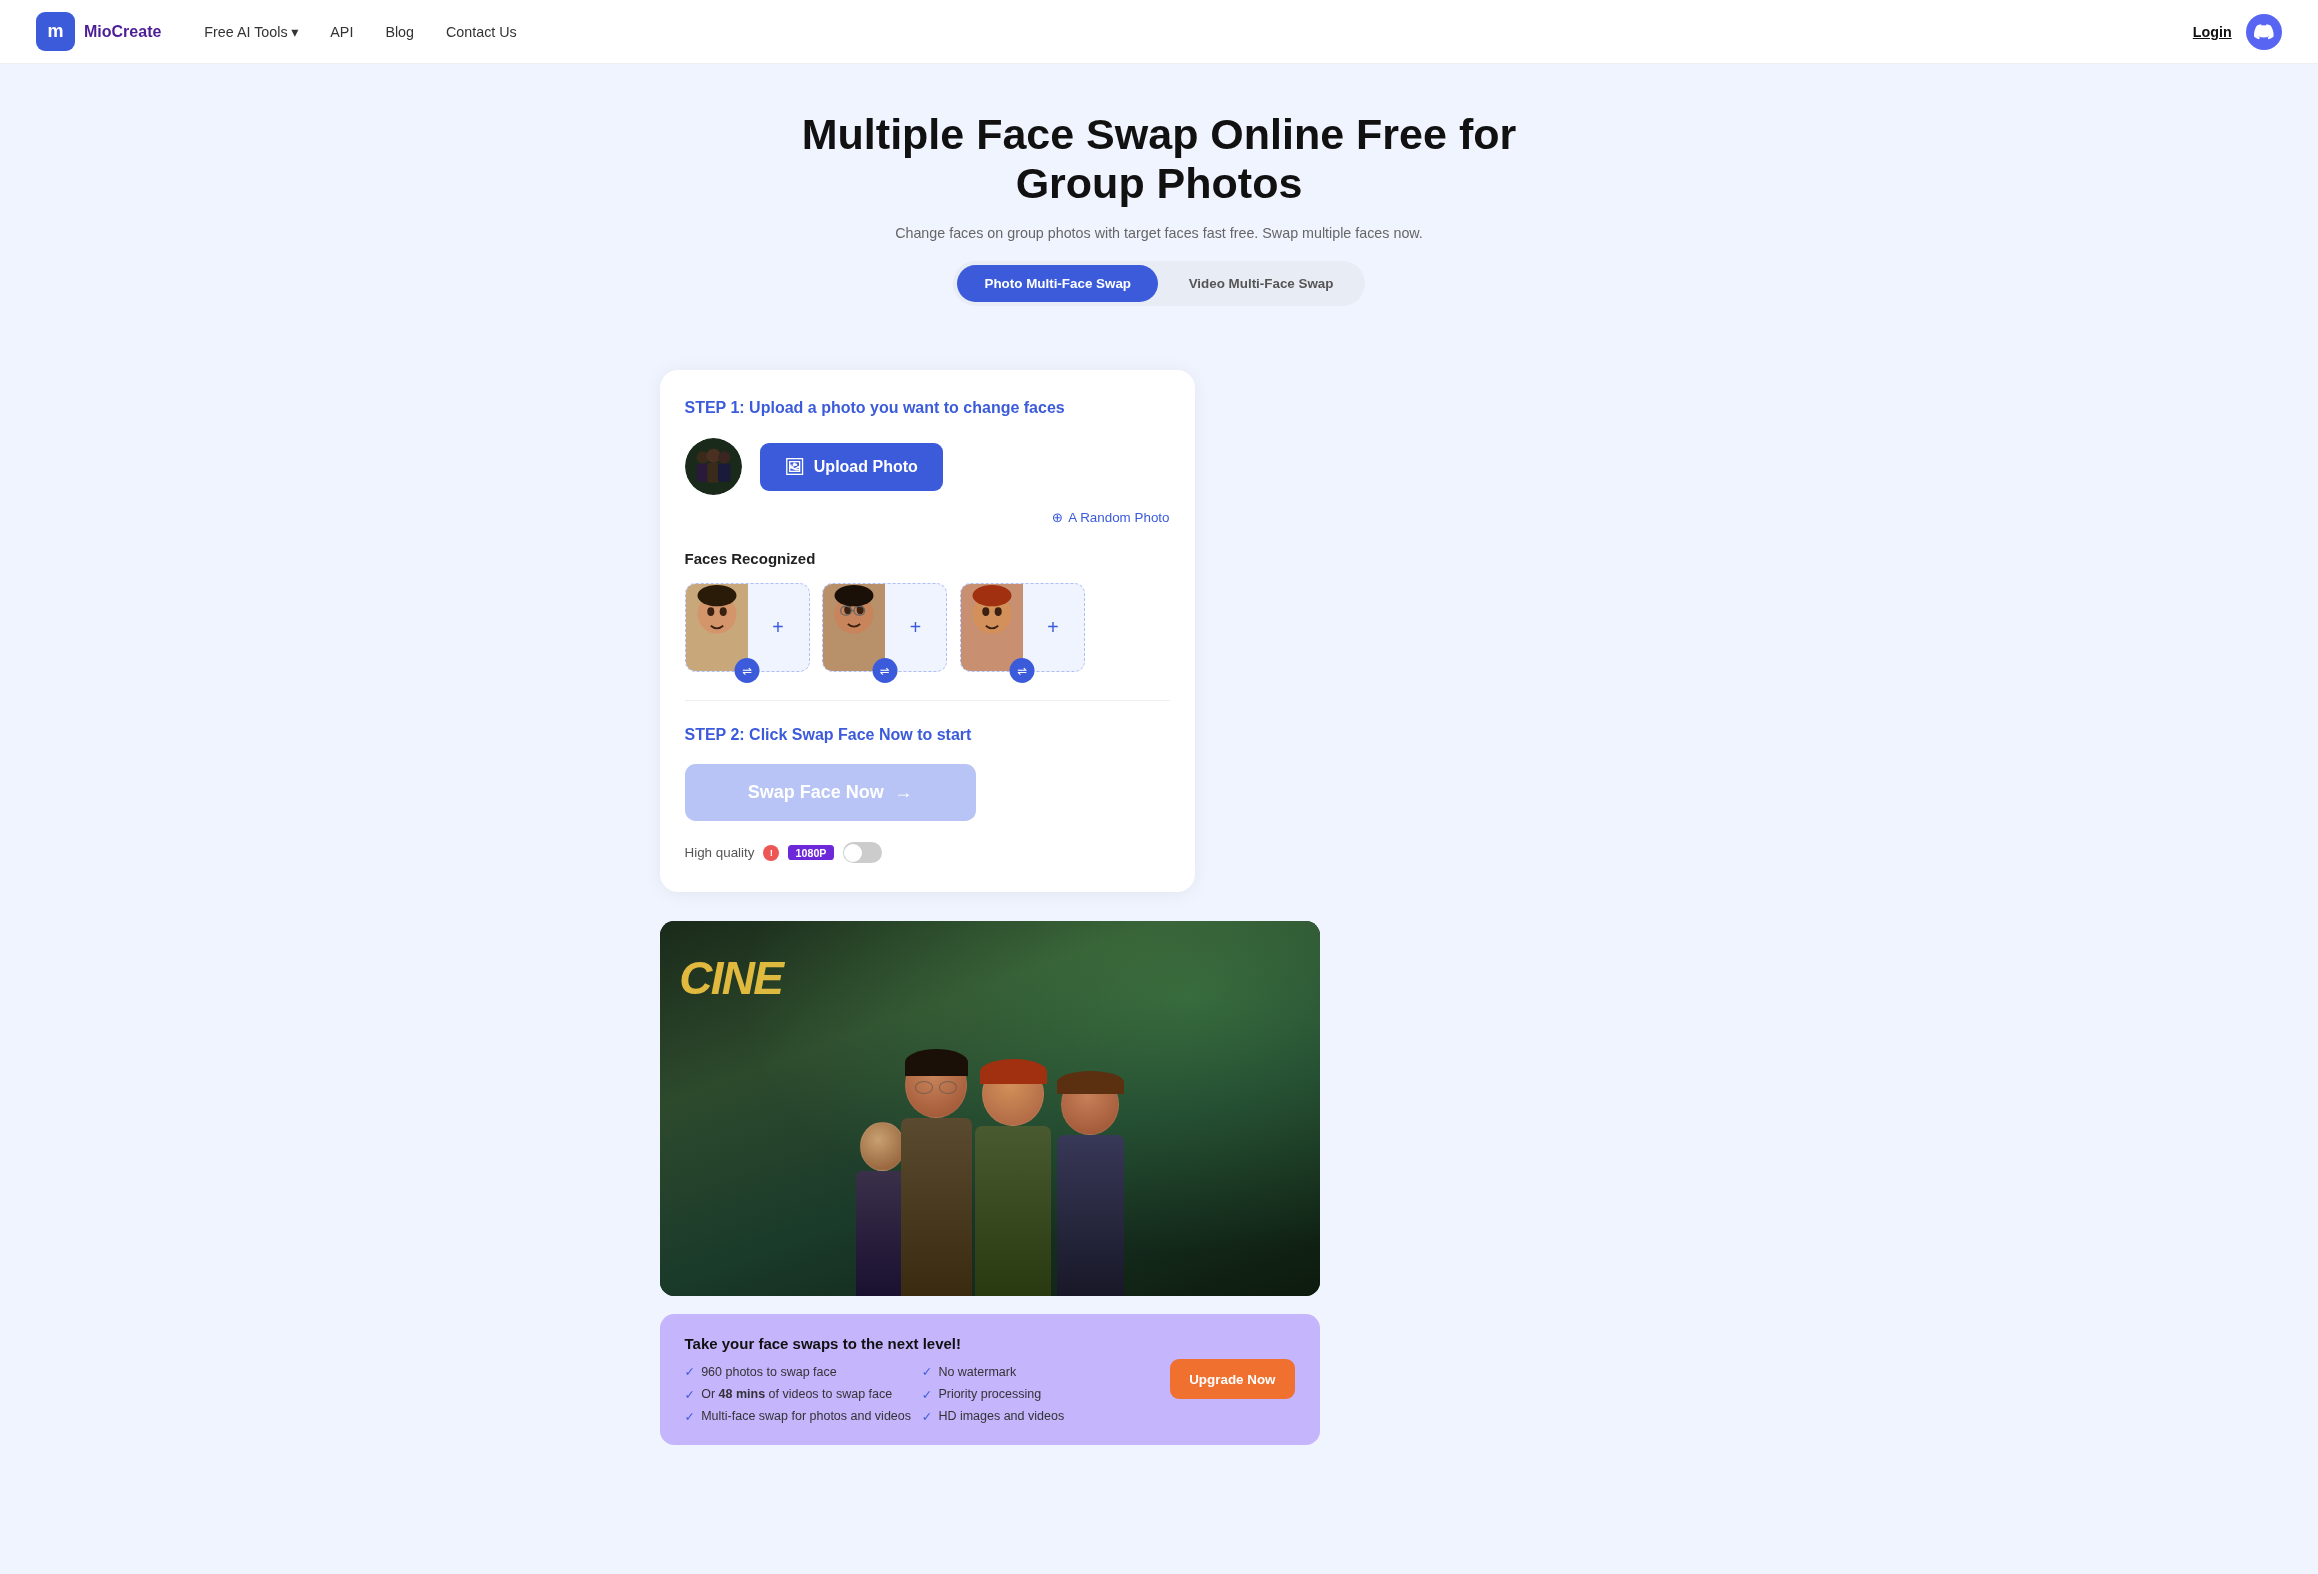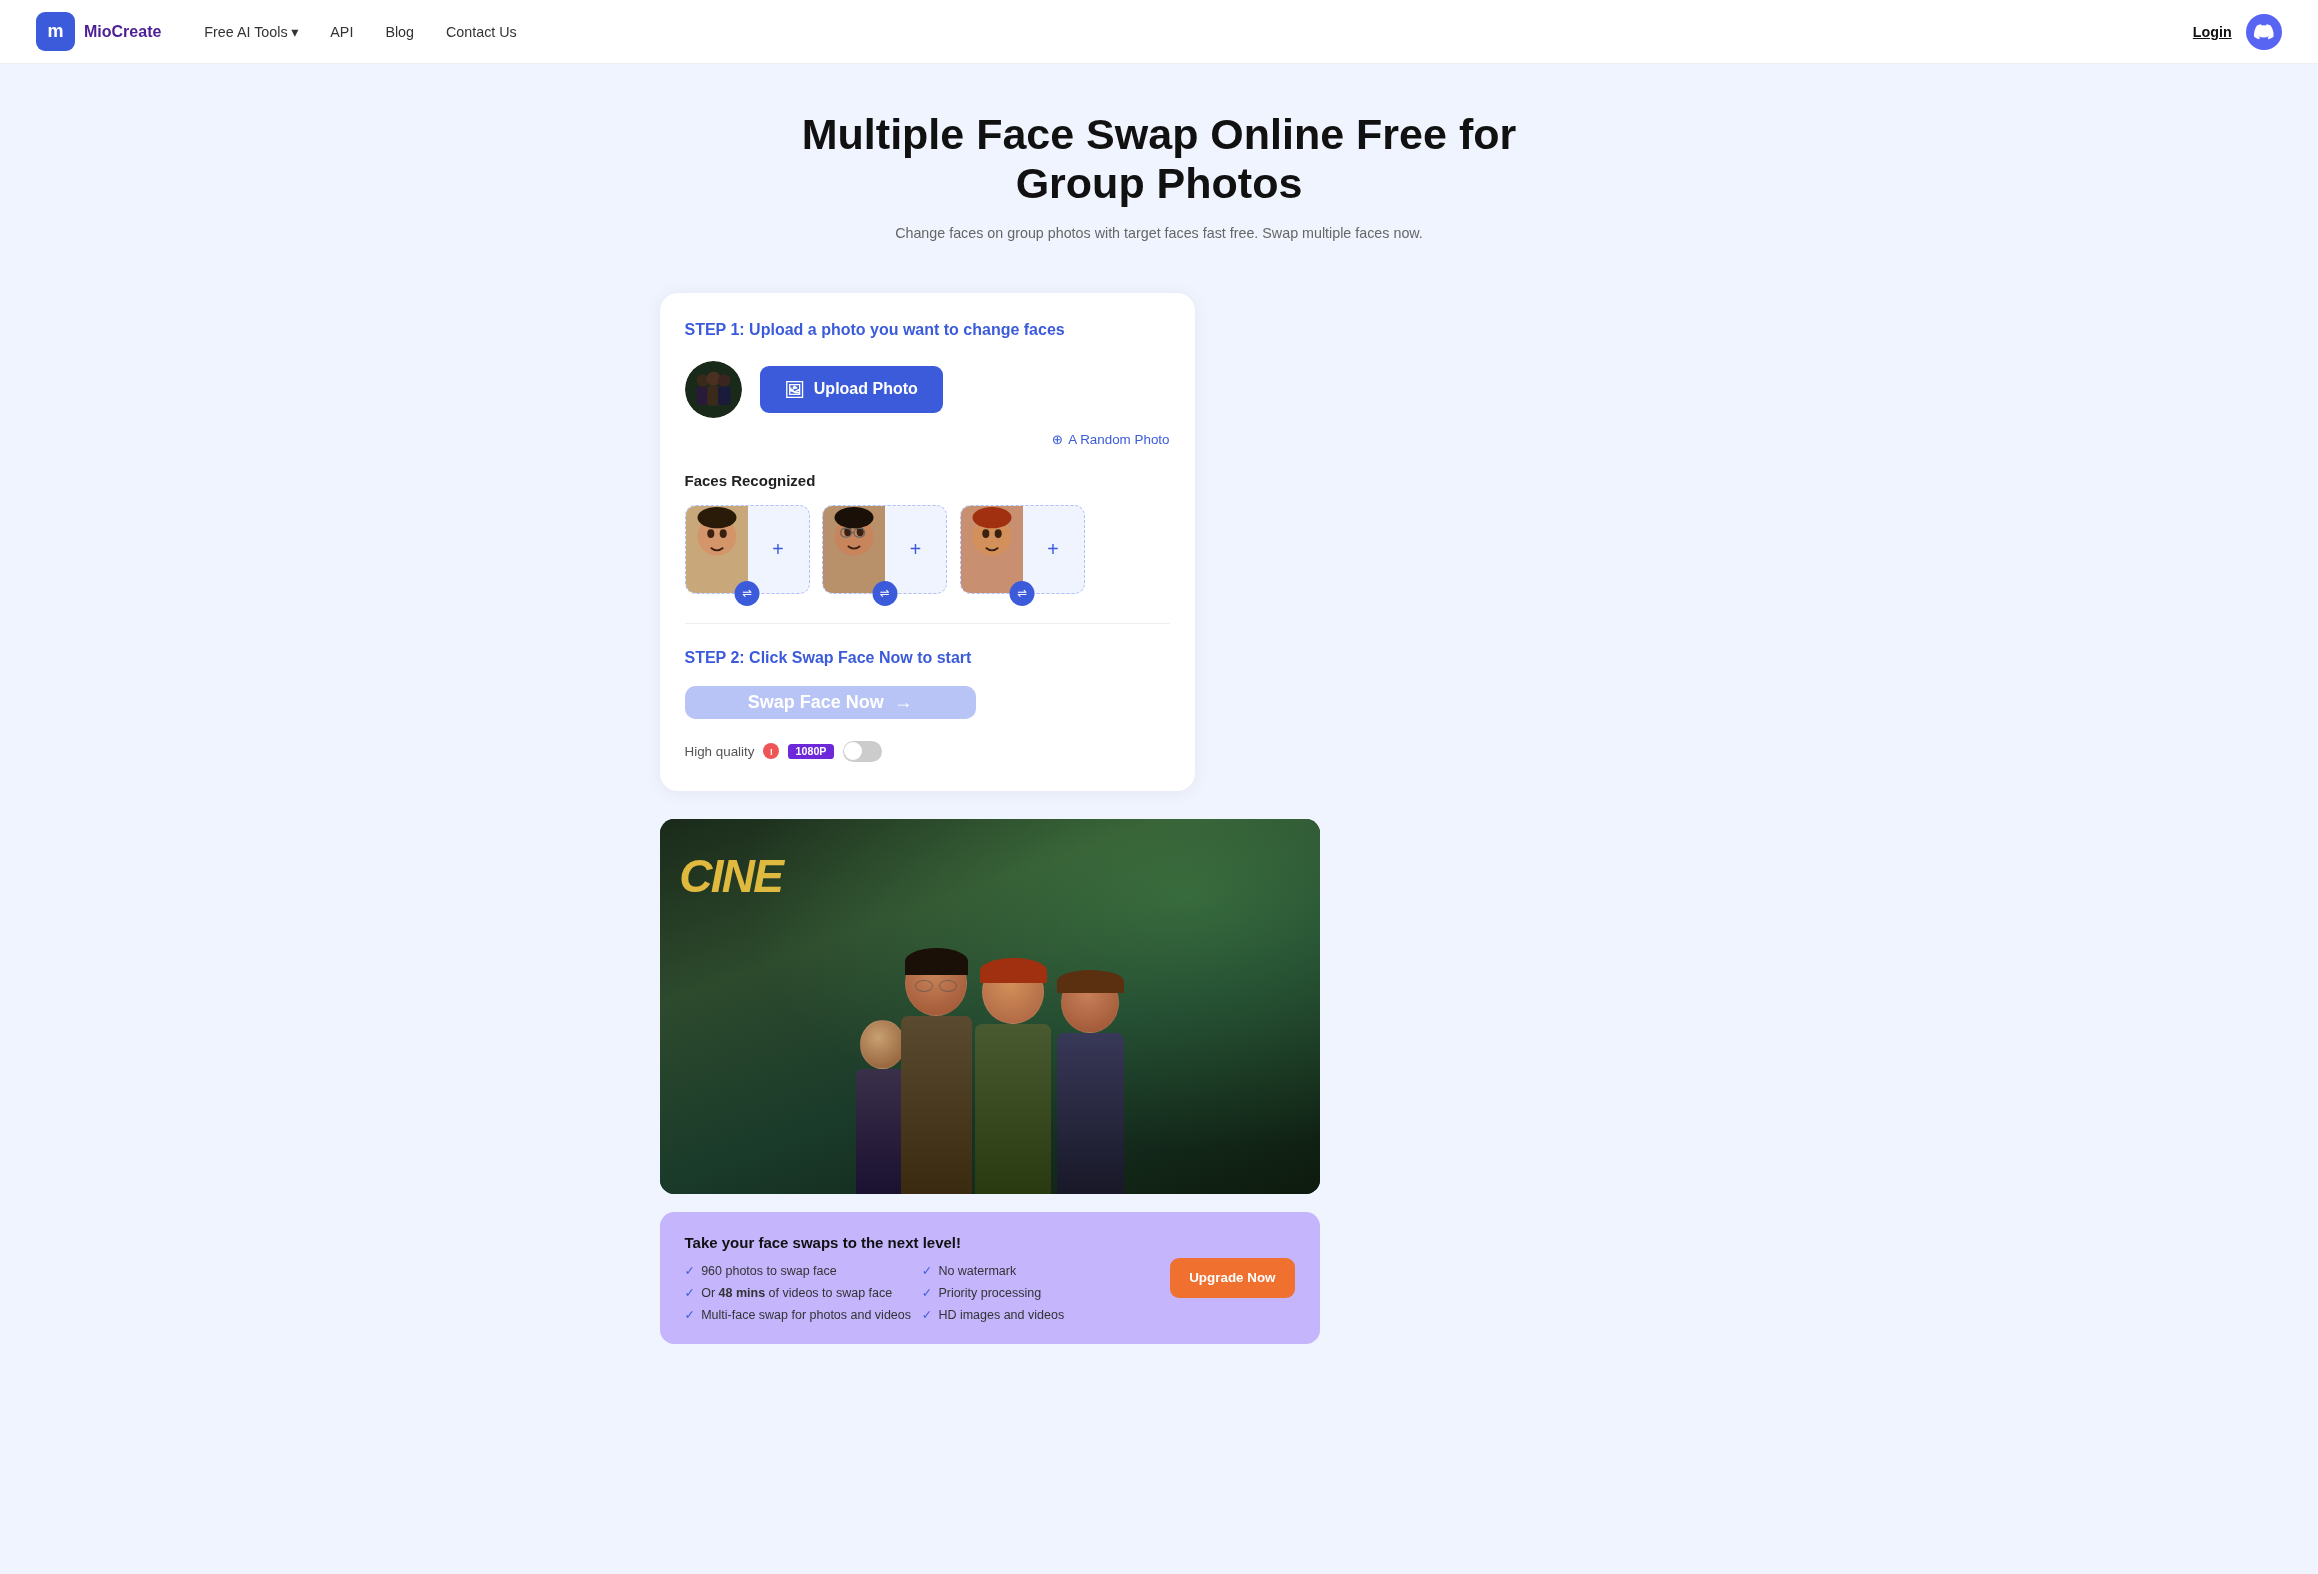--- a/index.html
+++ b/index.html
@@ -281,21 +281,21 @@
       margin-bottom: 19.6px;
     }
     .step2-label span {
       color: #3b5bdb;
     }
     .swap-btn {
       background: #b8c4f5;
       color: #fff;
       border: none;
       border-radius: 10.7px;
-      padding: 6px 36px;
+      padding: 18px 36px;
       font-size: 18px;
       font-weight: 700;
       cursor: pointer;
       display: flex;
       align-items: center;
       gap: 10.7px;
       width: 60%;
       justify-content: center;
       margin-bottom: 21.4px;
     }
@@ -445,20 +445,24 @@
         <path d="M20.317 4.37a19.791 19.791 0 0 0-4.885-1.515.074.074 0 0 0-.079.037c-.21.375-.444.864-.608 1.25a18.27 18.27 0 0 0-5.487 0 12.64 12.64 0 0 0-.617-1.25.077.077 0 0 0-.079-.037A19.736 19.736 0 0 0 3.677 4.37a.07.07 0 0 0-.032.027C.533 9.046-.32 13.58.099 18.057a.082.082 0 0 0 .031.057 19.9 19.9 0 0 0 5.993 3.03.078.078 0 0 0 .084-.028 14.09 14.09 0 0 0 1.226-1.994.076.076 0 0 0-.041-.106 13.107 13.107 0 0 1-1.872-.892.077.077 0 0 1-.008-.128 10.2 10.2 0 0 0 .372-.292.074.074 0 0 1 .077-.01c3.928 1.793 8.18 1.793 12.062 0a.074.074 0 0 1 .078.01c.12.098.246.198.373.292a.077.077 0 0 1-.006.127 12.299 12.299 0 0 1-1.873.892.077.077 0 0 0-.041.107c.36.698.772 1.362 1.225 1.993a.076.076 0 0 0 .084.028 19.839 19.839 0 0 0 6.002-3.03.077.077 0 0 0 .032-.054c.5-5.177-.838-9.674-3.549-13.66a.061.061 0 0 0-.031-.03z"></path>
       </svg>
     </div>
   </div>
 </nav>
 
 <div class="hero">
   <h1 class="hero-title">Multiple Face Swap Online Free for Group Photos</h1>
   <p class="hero-sub">Change faces on group photos with target faces fast free. Swap multiple faces now.</p>
 
+  <div class="tab-row">
+    <button class="tab-btn active">Photo Multi-Face Swap</button>
+    <button class="tab-btn inactive">Video Multi-Face Swap</button>
+  </div>
 </div>
 
 <div class="main-content">
 
   <div class="left-panel">
 
     <div class="step-label">
       <span>STEP 1:</span><span> Upload a photo you want to change faces</span>
     </div>
 

